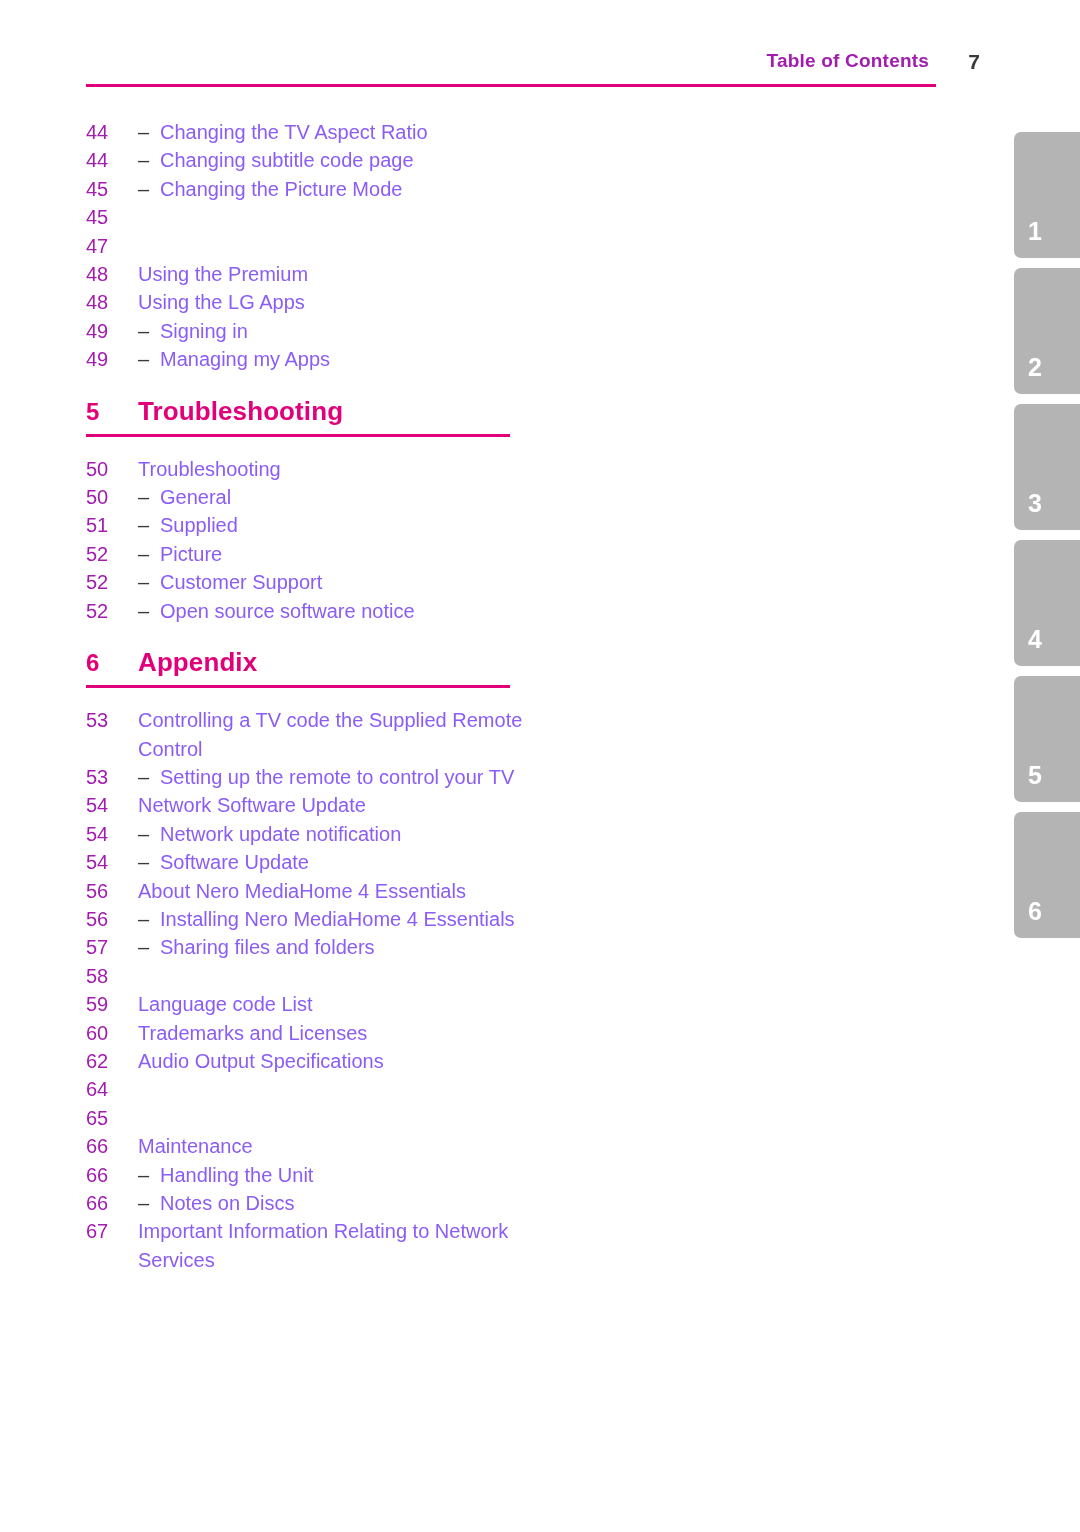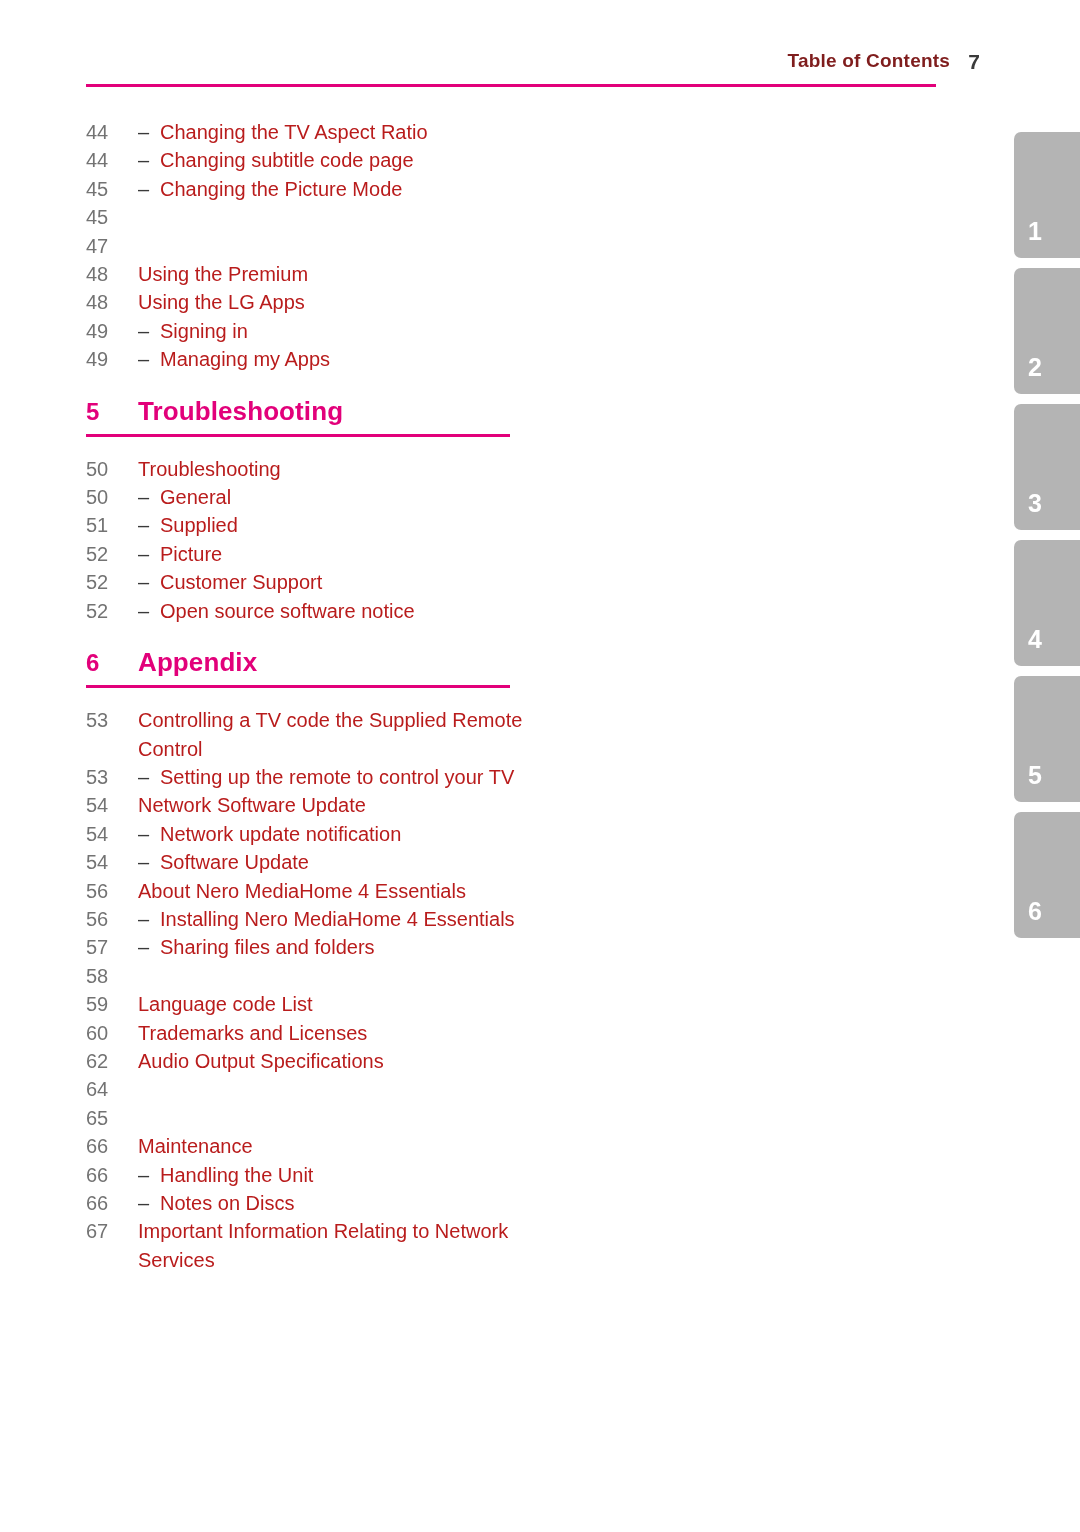--- a/index.html
+++ b/index.html
@@ -19,26 +19,26 @@
   
   #page-header {
     position: absolute;
     left: 0;
     top: 0;
     width: 1080px;
     height: 95px;
   }
   #header-title {
     position: absolute;
-    right: 130px;
+    right: 151px;
     top: 50px;
     font-size: 19px;
     font-weight: bold;
     letter-spacing: 0.2px;
-    color: #7f1d1d;
+    color: #a21caf;
     white-space: nowrap;
   }
   #header-page-number {
     position: absolute;
     right: 100px;
     top: 50px;
     font-size: 21px;
     font-weight: bold;
     color: #3a3a3a;
   }
@@ -63,35 +63,35 @@
     display: flex;
     align-items: flex-start;
     font-size: 20px;
     line-height: 28.4px;
     color: #3a3a3a;
   }
   .toc-page {
     flex: 0 0 52px;
     width: 52px;
     font-size: 20px;
-    color: #737373;
+    color: #a21caf;
   }
   .toc-body {
     flex: 1 1 auto;
     display: flex;
     align-items: flex-start;
   }
   .toc-dash {
     flex: 0 0 22px;
     width: 22px;
     color: #3a3a3a;
   }
   .toc-label {
     flex: 1 1 auto;
-    color: #b91c1c;
+    color: #8b5cf6;
   }
   .toc-entry.sub .toc-label {
     
   }
 
   
   .section-heading {
     margin-top: 22px;
     margin-bottom: 18px;
     width: 424px;

